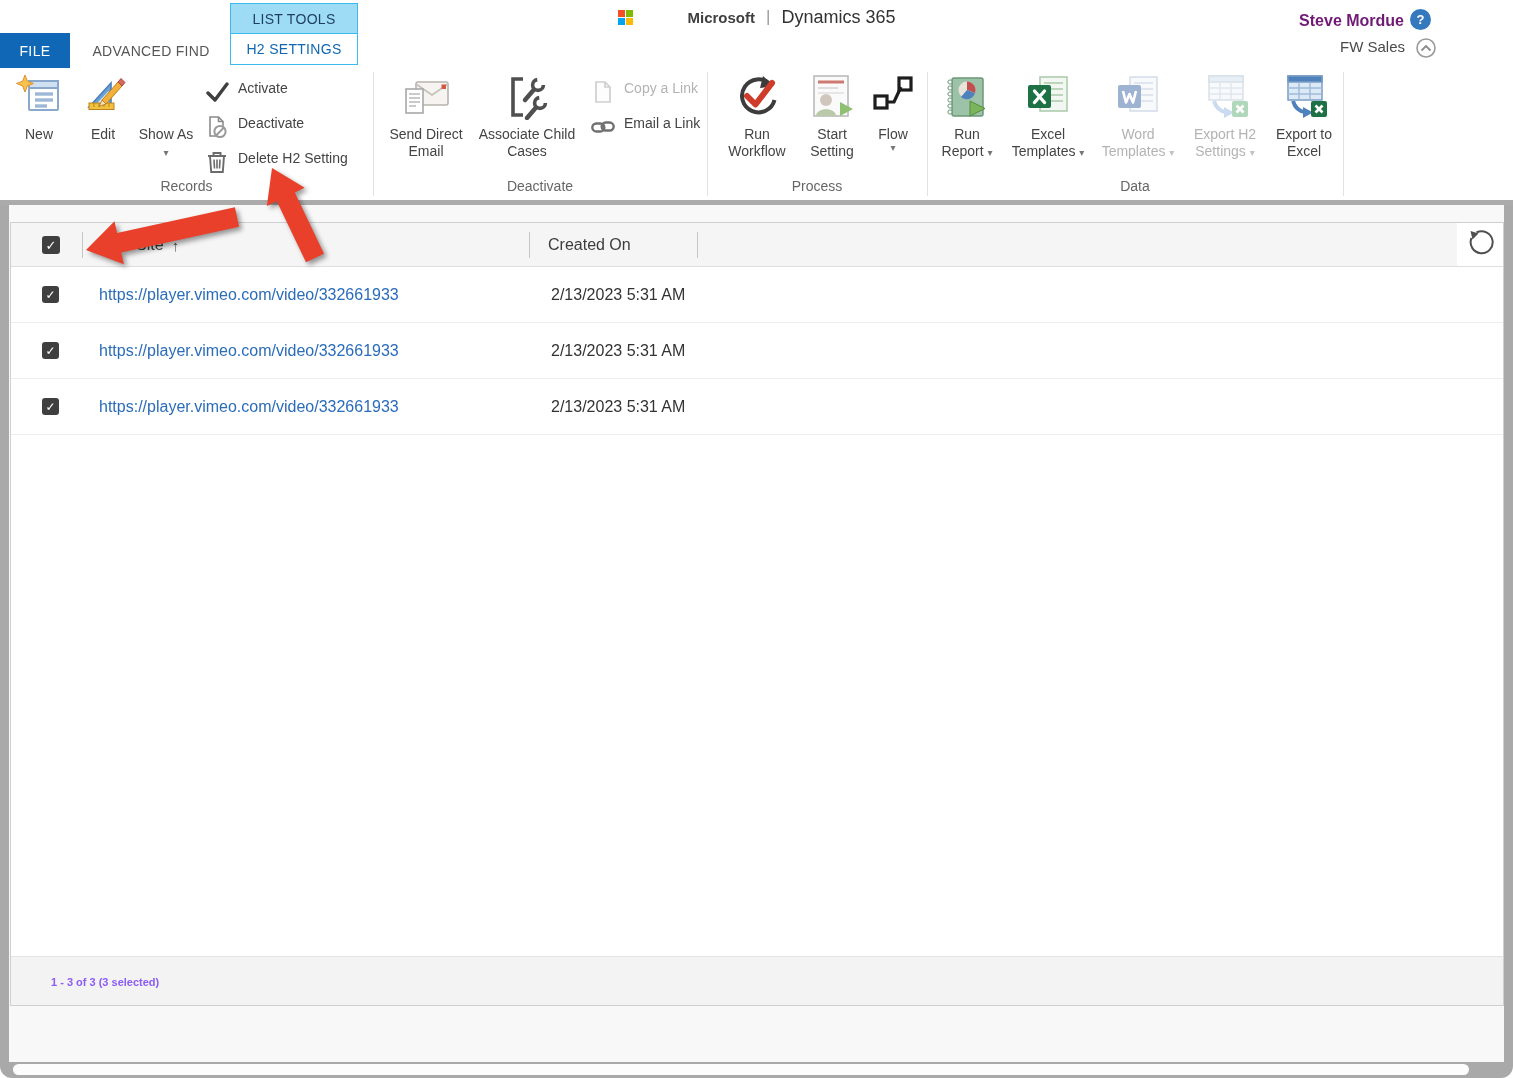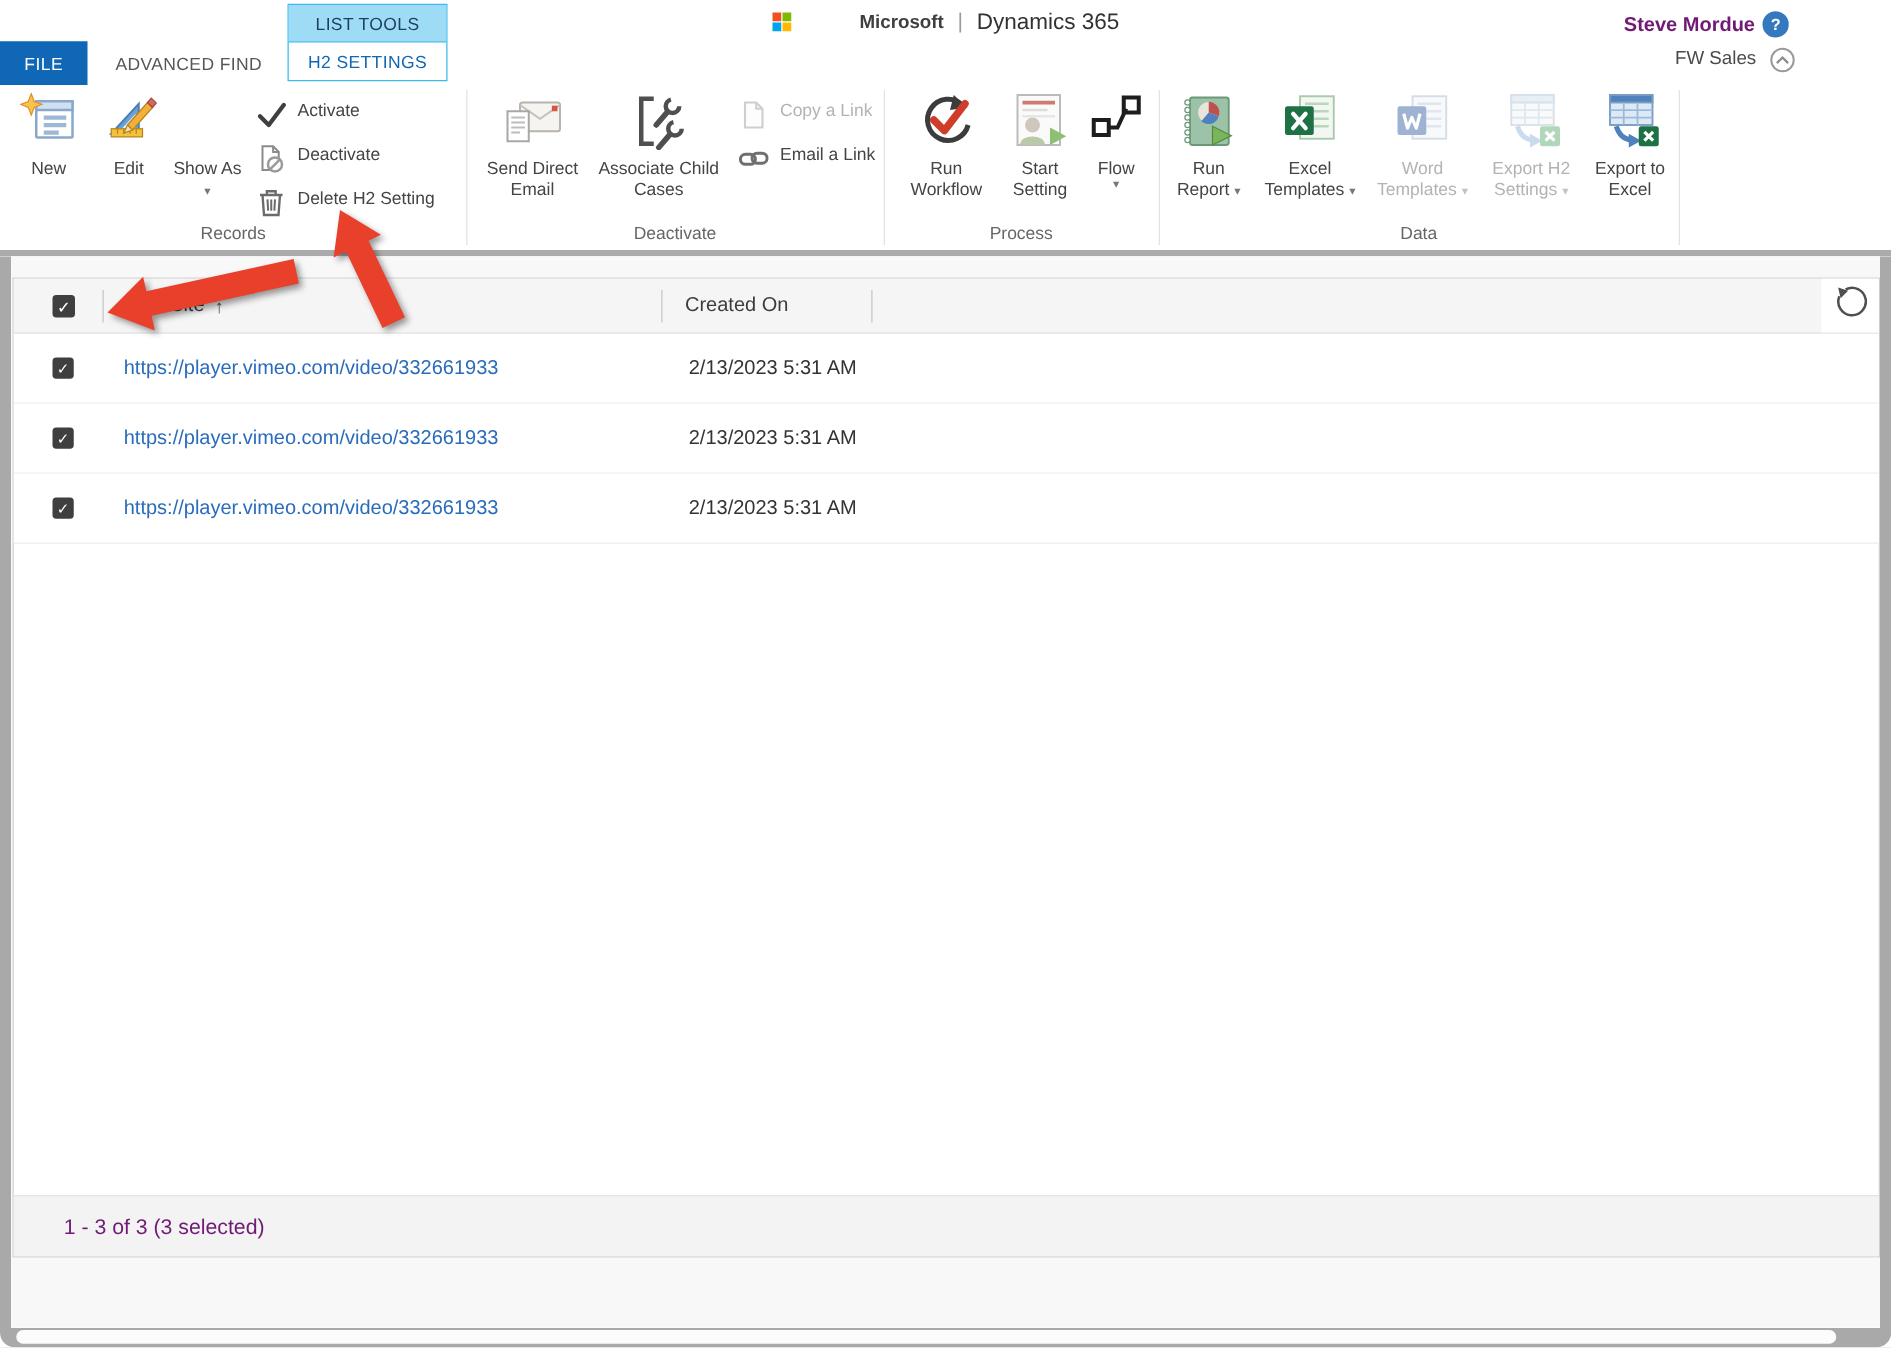--- a/index.html
+++ b/index.html
@@ -71,21 +71,21 @@
     display:flex; align-items:center; justify-content:center; cursor:pointer; }
   .checkbox.sm { width:17px; height:17px; font-size:12px; }
 
   .grid-row { position:absolute; left:0; right:0; height:56px; border-bottom:1px solid #ededed; background:#fff; }
   .grid-row .checkbox { position:absolute; left:31px; top:19px; }
   .row-link { position:absolute; left:88px; top:0; height:56px; display:flex; align-items:center;
     font-size:16px; color:#2a6cba; text-decoration:none; cursor:pointer; }
   .row-date { position:absolute; left:540px; top:0; height:56px; display:flex; align-items:center; font-size:16px; color:#333; }
 
   .grid-foot { position:absolute; left:0; right:0; bottom:0; height:49px; background:#f3f3f3; border-top:1px solid #e4e4e4; }
-  .status-text { position:absolute; left:40px; top:0; height:49px; display:flex; align-items:center; font-size:17px; color:#701a75; }
+  .status-text { position:absolute; left:40px; top:0; height:49px; display:flex; align-items:center; font-size:11px; color:#8b5cf6;font-weight:bold; }
   .pager { position:absolute; right:38px; top:0; height:49px; display:flex; align-items:center; }
   .pg-btn { display:flex; align-items:center; justify-content:center; width:24px; height:24px; cursor:pointer; }
   .page-label { font-size:17px; color:#3b3b3b; margin:0 34px; }
 
   .overlay { position:absolute; left:0; top:0; pointer-events:none; }
   .arrow-shape { filter:drop-shadow(3px 3px 2.5px rgba(0,0,0,.40)); }
 </style>
 </head>
 <body>
 

